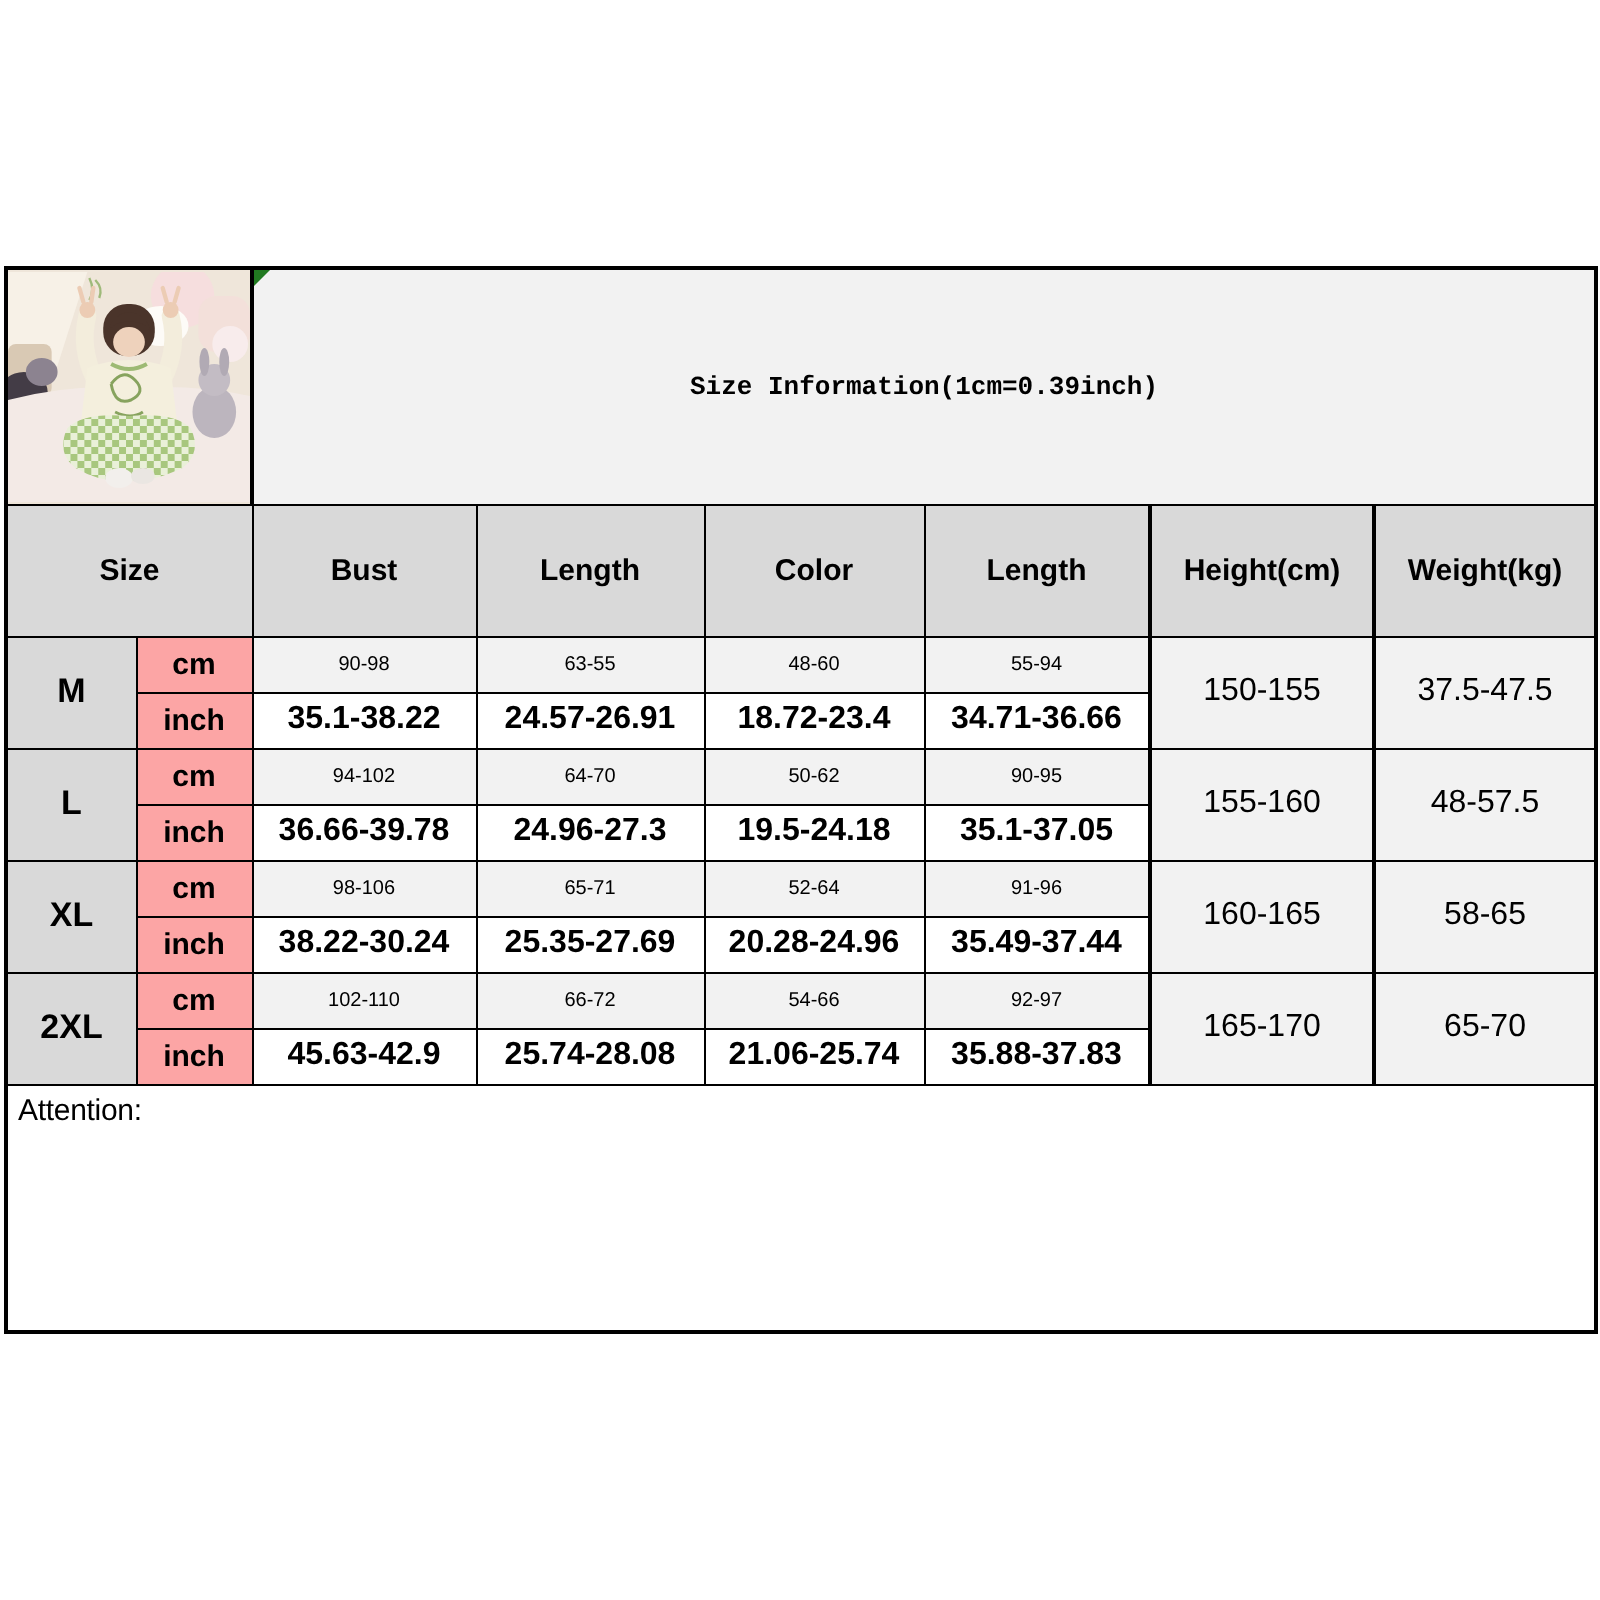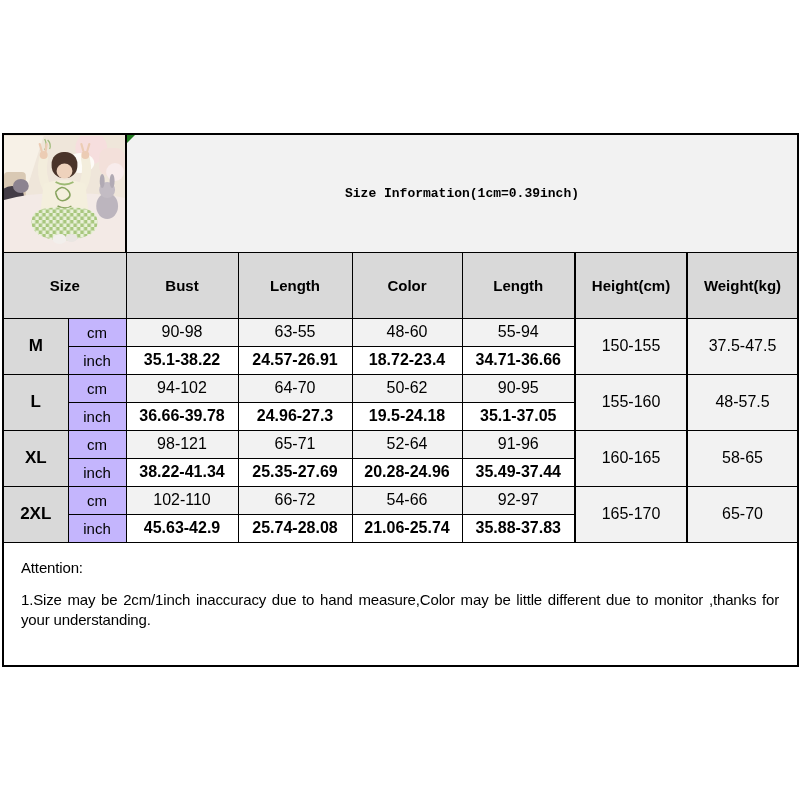--- a/index.html
+++ b/index.html
@@ -37,34 +37,34 @@
     background: #f2f2f2; font-weight: bold; font-size: 13px;
     position: relative; border-left-width: 2px !important; font-family: Liberation Mono, monospace;
   }
   .flag {
     position: absolute; left: 0; top: 0; width: 8px; height: 8px;
     background: #217a21; clip-path: polygon(0 0, 100% 0, 0 100%);
   }
 
   .c-head { background: #d9d9d9; font-weight: bold; font-size: 15px; }
   .c-size { background: #d9d9d9; font-weight: bold; font-size: 17px; }
-  .c-unit { background: #c4b5fd; font-weight: normal; font-size: 15px; }
-
-  td.val-cm   { background: #f2f2f2; font-size: 16px; font-weight: normal; }
+  .c-unit { background: #fca5a5; font-weight: bold; font-size: 15px; }
+
+  td.val-cm   { background: #f2f2f2; font-size: 10px; font-weight: normal; }
   td.val-inch { background: #ffffff; font-size: 16px; font-weight: bold; }
   td.merged   { background: #f2f2f2; font-size: 16px; font-weight: normal;
                 border-bottom-width: 2px; }
   .b2l { border-left-width: 2px !important; }
   tr.group-end > * { border-bottom-width: 2px; }
 
   .attention {
     padding: 3px 6px 0 5px; font-size: 15px; line-height: 20px;
     letter-spacing: -0.15px; background: #fff;
   }
-  .attention p { margin: 12px; text-align: justify; }
+  .attention p { margin: 0; text-align: justify; }
 </style>
 </head>
 <body>
 
 <div class="sheet">
   <table class="size-table">
     <colgroup>
       <col style="width:64px">
         <col style="width:58px">
         <col style="width:112px">
@@ -166,30 +166,30 @@
       <th class="c-unit">inch</th>
       <td class="val-inch">36.66-39.78</td>
       <td class="val-inch">24.96-27.3</td>
       <td class="val-inch">19.5-24.18</td>
       <td class="val-inch">35.1-37.05</td>
     </tr>
 
     <tr class="cm-row">
       <th class="c-size" rowspan="2">XL</th>
       <th class="c-unit">cm</th>
-      <td class="val-cm">98-121</td>
+      <td class="val-cm">98-106</td>
       <td class="val-cm">65-71</td>
       <td class="val-cm">52-64</td>
       <td class="val-cm">91-96</td>
       <td class="merged b2l" rowspan="2">160-165</td>
       <td class="merged b2l" rowspan="2">58-65</td>
     </tr>
     <tr class="inch-row group-end">
       <th class="c-unit">inch</th>
-      <td class="val-inch">38.22-41.34</td>
+      <td class="val-inch">38.22-30.24</td>
       <td class="val-inch">25.35-27.69</td>
       <td class="val-inch">20.28-24.96</td>
       <td class="val-inch">35.49-37.44</td>
     </tr>
 
     <tr class="cm-row">
       <th class="c-size" rowspan="2">2XL</th>
       <th class="c-unit">cm</th>
       <td class="val-cm">102-110</td>
       <td class="val-cm">66-72</td>
@@ -203,15 +203,14 @@
       <td class="val-inch">45.63-42.9</td>
       <td class="val-inch">25.74-28.08</td>
       <td class="val-inch">21.06-25.74</td>
       <td class="val-inch">35.88-37.83</td>
     </tr>
   </tbody>
     </table>
 
   <div class="attention">
     <p>Attention:</p>
-    <p>1.Size may be 2cm/1inch inaccuracy due to hand measure,Color may be little different due to monitor ,thanks for your understanding.</p>
   </div>
 </div>
 
 </body></html>

